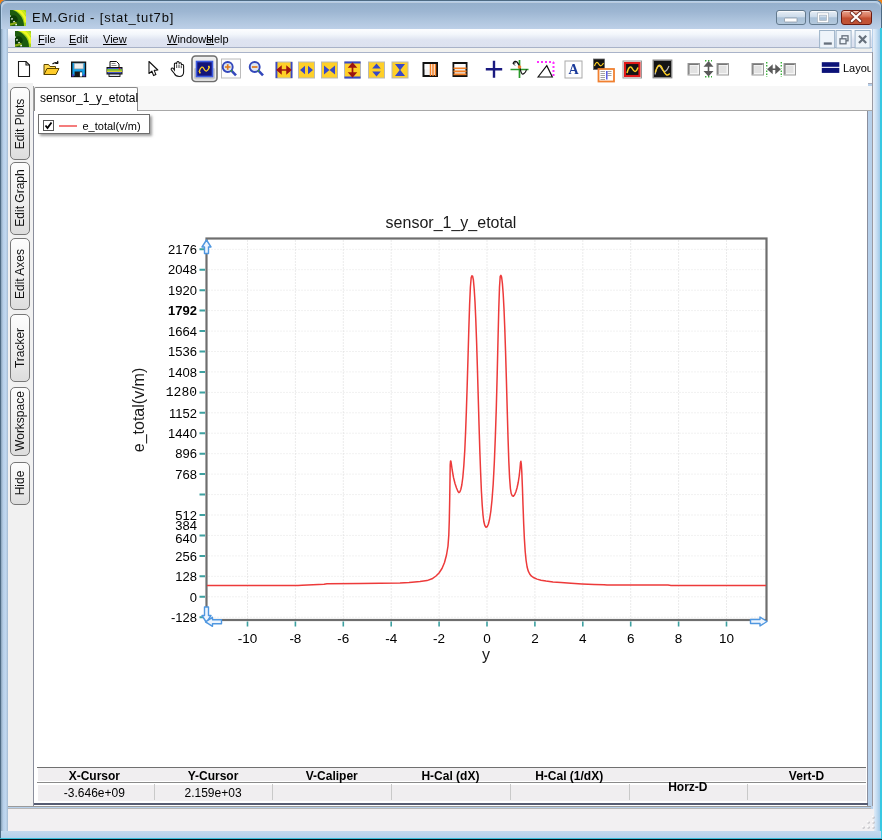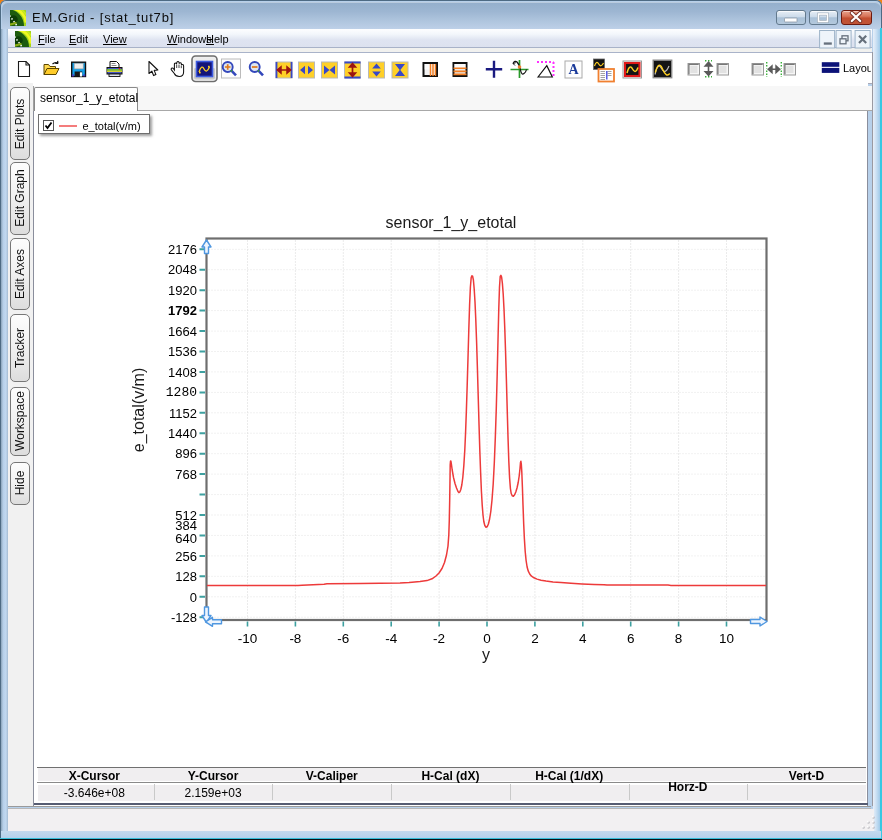--- a/index.html
+++ b/index.html
@@ -183,21 +183,21 @@
 <div class="abs" style="left:509.8px;top:784px;width:1px;height:16px;background:#c9c9c9;"></div>
 <div class="abs" style="left:628.5px;top:784px;width:1px;height:16px;background:#c9c9c9;"></div>
 <div class="abs" style="left:747.2px;top:784px;width:1px;height:16px;background:#c9c9c9;"></div>
 <div class="th" style="left:35.0px;width:118.7px;">X-Cursor</div>
 <div class="th" style="left:153.7px;width:118.7px;">Y-Cursor</div>
 <div class="th" style="left:272.4px;width:118.7px;">V-Caliper</div>
 <div class="th" style="left:391.1px;width:118.7px;">H-Cal (dX)</div>
 <div class="th" style="left:509.8px;width:118.7px;">H-Cal (1/dX)</div>
 <div class="th" style="left:628.5px;width:118.7px;margin-top:11px;">Horz-D</div>
 <div class="th" style="left:747.2px;width:118.7px;">Vert-D</div>
-<div class="tv" style="left:35.0px;width:118.7px;">-3.646e+08</div>
+<div class="tv" style="left:35.0px;width:118.7px;">-3.646e+09</div>
 <div class="tv" style="left:153.7px;width:118.7px;">2.159e+03</div>
 <div id="ctable"></div>
 <div id="statusbar"></div>
 <svg class="abs" style="left:858px;top:814px;" width="22" height="20">
 <g fill="#c0bec4">
       <circle cx="15.5" cy="3.5" r="1.3"></circle>
       <circle cx="10.5" cy="8.5" r="1.3"></circle>
       <circle cx="15.5" cy="8.5" r="1.3"></circle>
       <circle cx="5.5" cy="13.5" r="1.3"></circle>
       <circle cx="10.5" cy="13.5" r="1.3"></circle>

